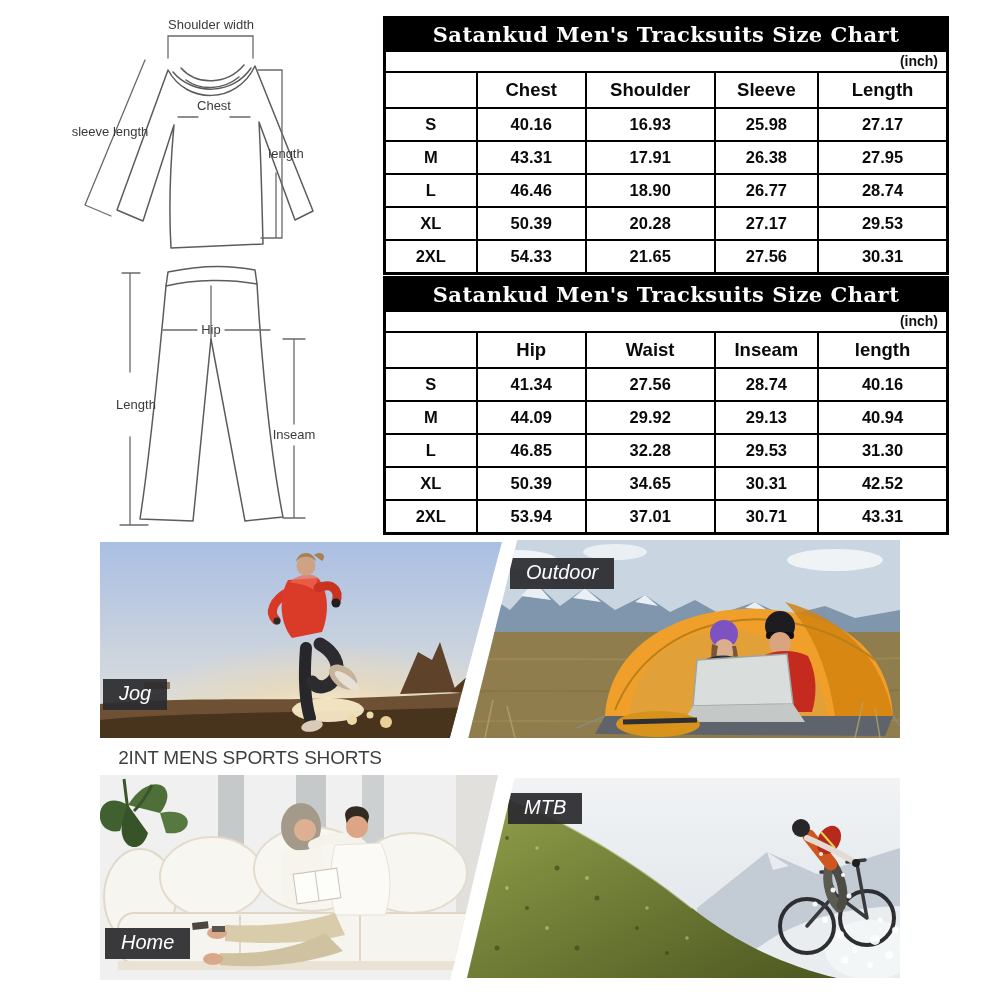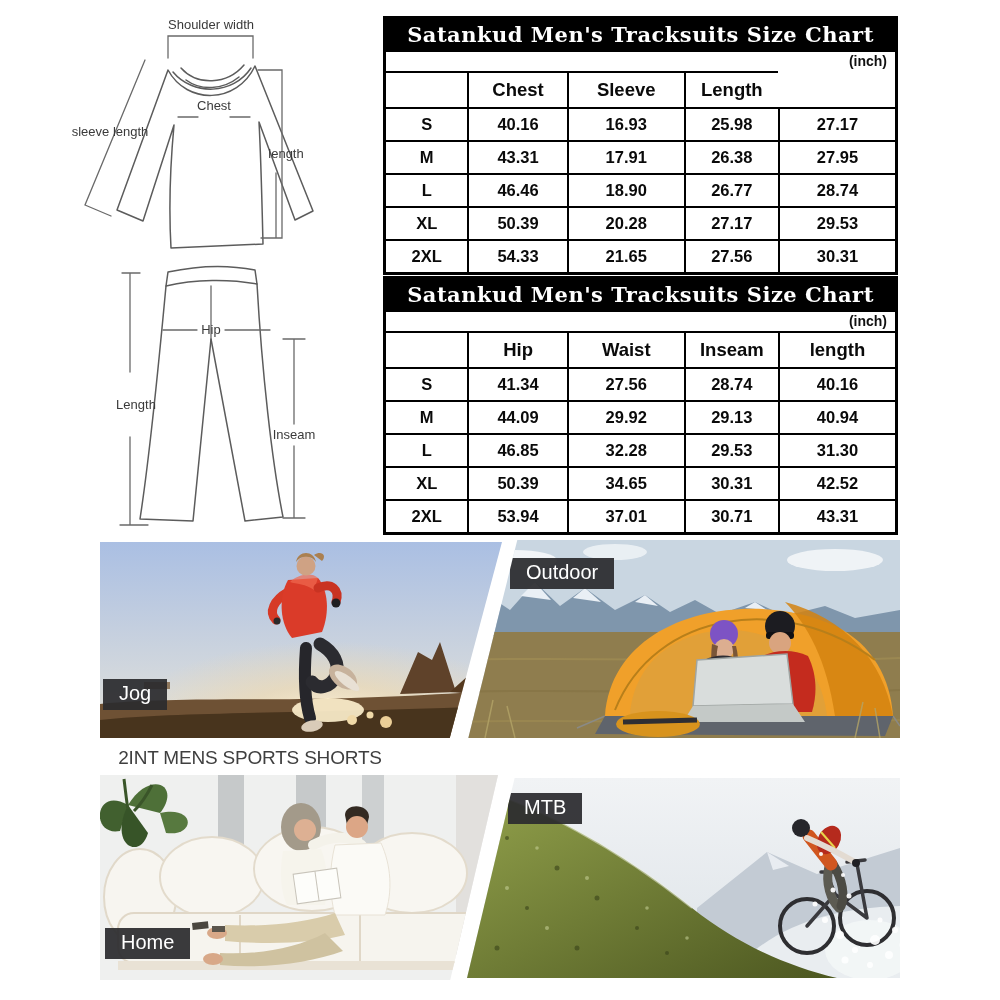--- a/index.html
+++ b/index.html
@@ -1,20 +1,20 @@
 <!DOCTYPE html>
 <html><head>
 <meta charset="utf-8">
 <style>
   html,body{margin:0;padding:0;background:#ffffff;}
   #canvas{position:relative;width:1000px;height:1000px;background:#fff;overflow:hidden;
           font-family:"Liberation Sans",sans-serif;border-radius:32px;}
 
   
-  .size-table{position:absolute;left:383px;width:515px;border:3px solid #000;background:#fff;box-sizing:border-box;}
+  .size-table{position:absolute;left:383px;width:566px;border:3px solid #000;background:#fff;box-sizing:border-box;}
   #table1{top:16px;}
   #table2{top:276px;}
   .st-title{background:#000;color:#fff;text-align:center;font-family:"DejaVu Serif",serif;
             font-weight:700;font-size:21px;padding:3px 0 5px;letter-spacing:.5px;}
   .st-unit{text-align:right;font-size:14px;font-weight:700;color:#111;padding:1px 8px 2px;}
   .st-row{display:grid;grid-template-columns:16% 19.5% 23% 18.5% 23%;}
   .st-cell{border-left:2px solid #000;border-top:2px solid #000;display:flex;align-items:center;
            justify-content:center;font-weight:700;font-size:16.5px;color:#0a0a0a;height:31px;}
   .st-cell:first-child{border-left:none;}
   .st-header .st-cell{height:34px;font-size:18.5px;}
@@ -28,21 +28,21 @@
   .diag-label{font-family:"Liberation Sans",sans-serif;font-size:13px;fill:#3a3a3a;}
 
   
   .photo{position:absolute;overflow:hidden;}
   #photo-jog{left:100px;top:542px;width:402px;height:196px;clip-path:polygon(0 0,100% 0,87% 100%,0 100%);}
   #photo-outdoor{left:455px;top:540px;width:445px;height:198px;clip-path:polygon(14% 0,100% 0,100% 100%,3% 100%);}
   #photo-home{left:100px;top:775px;width:398px;height:205px;clip-path:polygon(0 0,100% 0,88% 100%,0 100%);}
   #photo-mtb{left:467px;top:778px;width:433px;height:200px;clip-path:polygon(11% 0,100% 0,100% 100%,0 100%);}
   .photo svg{display:block;}
   .tag{position:absolute;background:rgba(43,43,46,.93);color:#fff;font-size:20px;line-height:1;
-       padding:4px 16px 7px;white-space:nowrap;}
+       padding:4px 16px 7px;white-space:nowrap;font-style:italic;}
   #tag-jog{left:3px;top:137px;}
   #tag-outdoor{left:55px;top:18px;}
   #tag-home{left:5px;top:153px;}
   #tag-mtb{left:41px;top:15px;}
 
   .caption{position:absolute;top:747px;font-size:19px;color:#3f3f3f;text-align:center;letter-spacing:-.2px;}
   #caption-left{left:80px;width:340px;}
   #caption-right{left:515px;width:390px;font-size:18px;}
 </style>
 </head>
@@ -69,20 +69,21 @@
     <path class="diag-mark" d="M203,62 L227,62 L227,230 L206,230 M221,165 L221,230"></path>
     <text class="diag-label" x="231" y="150" text-anchor="middle">length</text>
   </svg>
 
   <div class="size-table" id="table1">
     <div class="st-title">Satankud Men's Tracksuits Size Chart</div>
     <div class="st-unit">(inch)</div>
     <div class="st-row st-header">
       <div class="st-cell"></div>
       <div class="st-cell">Chest</div>
+      <div class="st-cell">Shoulder</div>
       <div class="st-cell">Sleeve</div>
       <div class="st-cell">Length</div>
     </div>
     <div class="st-row">
       <div class="st-cell">S</div>
       <div class="st-cell">40.16</div>
       <div class="st-cell">16.93</div>
       <div class="st-cell">25.98</div>
       <div class="st-cell">27.17</div>
     </div>

